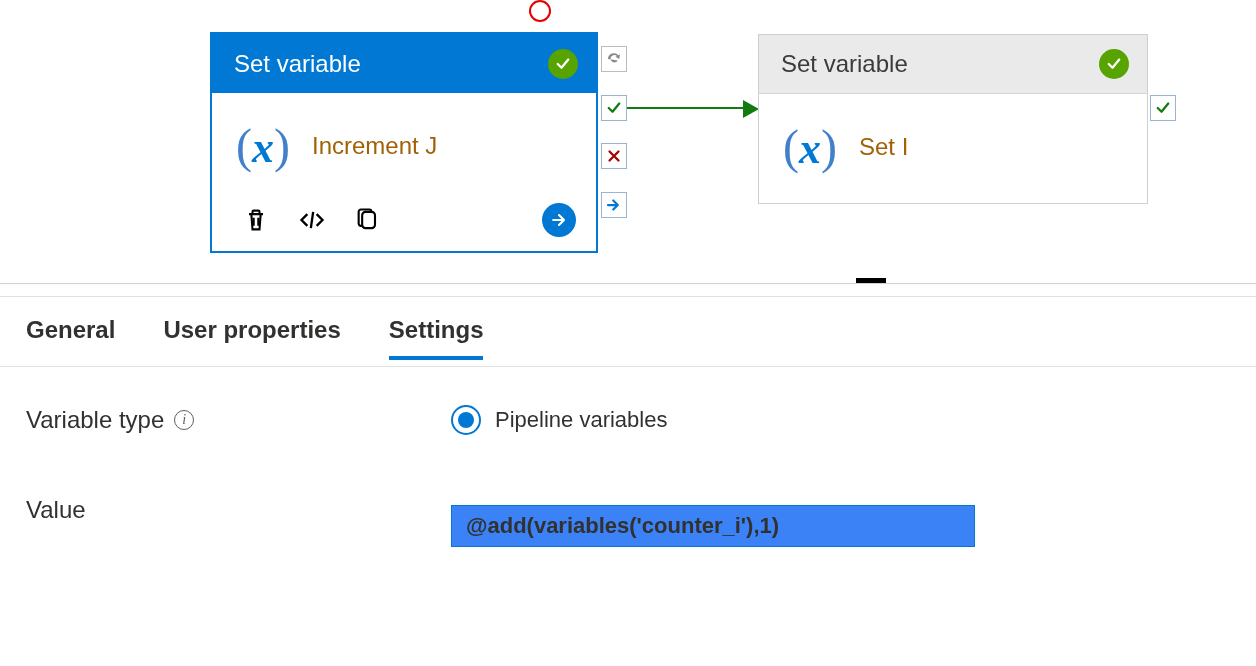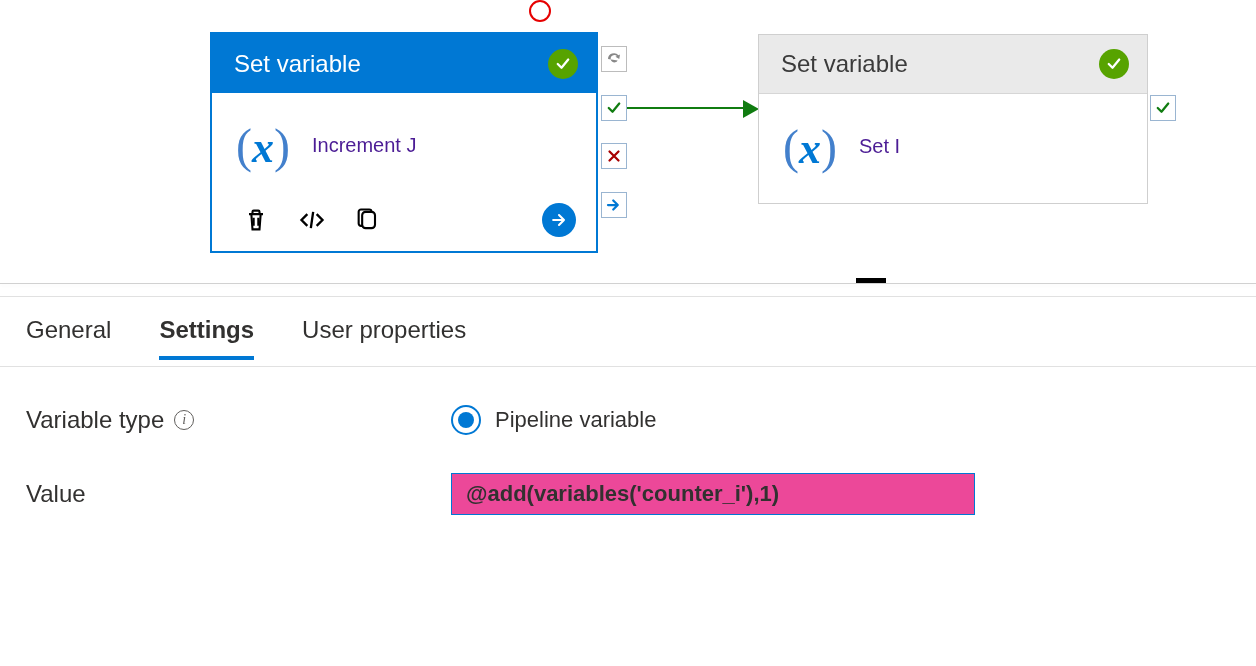--- a/index.html
+++ b/index.html
@@ -62,21 +62,21 @@
 
     .node-body {
       display: flex;
       align-items: center;
       gap: 22px;
       padding: 25px 24px 24px 24px;
     }
     .xicon { font-family: "Times New Roman", serif; font-size: 44px; color: #0078d4; font-style: italic; }
     .xicon .paren { font-style: normal; font-size: 48px; font-weight: 400; color: #4380cc; }
     .xicon .x { font-style: italic; font-weight: 600; }
-    .act-name { font-size: 20px; color: #4c1d95; }
+    .act-name { font-size: 24px; color: #a16207; }
 
     .node-footer {
       display: flex;
       align-items: center;
       padding: 6px 20px 20px 30px;
       gap: 28px;
     }
     .ico-btn { display: inline-flex; align-items: center; justify-content: center; cursor: pointer; }
     .ico-btn svg { width: 28px; height: 28px; }
     .footer-spacer { flex: 1; }
@@ -134,21 +134,21 @@
       position: absolute; left: 856px; top: 278px;
       width: 30px; height: 5px; background: #000;
     }
 
     
     .tabs {
       position: absolute; left: 26px; top: 316px;
       display: flex; gap: 48px;
       font-size: 24px; color: #323130;
     }
-    .tab { padding-bottom: 12px; cursor: pointer; }
+    .tab { padding-bottom: 12px; cursor: pointer; font-weight: bold; }
     .tab.active { font-weight: 600; border-bottom: 4px solid #0078d4; }
     .tabs-underline {
       position: absolute; left: 0; top: 366px; width: 100%; height: 1px; background: #e1e1e1;
     }
 
     
     .form {
       position: absolute; left: 26px; top: 405px; right: 16px;
     }
     .row {
@@ -194,26 +194,27 @@
 
     .newlink {
       display: inline-flex; align-items: center; gap: 12px;
       margin-left: 34px; color: #0078d4; font-size: 24px; cursor: pointer;
     }
     .newlink .plus { font-size: 30px; font-weight: 300; line-height: 1; }
 
     .expr {
       width: 524px; height: 42px;
       border: 1px solid #0078d4;
-      background: #ec4899;
+      background: #3b82f6;
       display: flex; align-items: center;
       padding: 0 14px;
       font-size: 22px; font-weight: 700; color: #323130;
       font-family: "Segoe UI", sans-serif;
       cursor: text;
+      margin-top: 32px;
     }
   </style>
 </head>
 <body>
 
 <div class="canvas">
   <div class="red-circle"></div>
 
   <div class="node node1">
     <div class="node-hdr">
@@ -300,35 +301,35 @@
   </div>
 
 </div>
 
 <div class="panel-sep"></div>
 <div class="resize-grip"></div>
 <div class="panel-sep2"></div>
 
 <div class="tabs">
   <div class="tab">General</div>
+  <div class="tab">User properties</div>
   <div class="tab active">Settings</div>
-  <div class="tab">User properties</div>
 </div>
 <div class="tabs-underline"></div>
 
 <div class="form">
   <div class="row">
     <div class="lbl">
       <span>Variable type</span>
       <span class="info-ico">i</span>
     </div>
     <div class="radios">
       <span class="radio checked">
         <span class="radio-dot"></span>
-        <span>Pipeline variable</span>
+        <span>Pipeline variables</span>
       </span>
     </div>
   </div>
 
 
   <div class="row">
     <div class="lbl">
       <span>Value</span>
     </div>
     <div class="expr">

